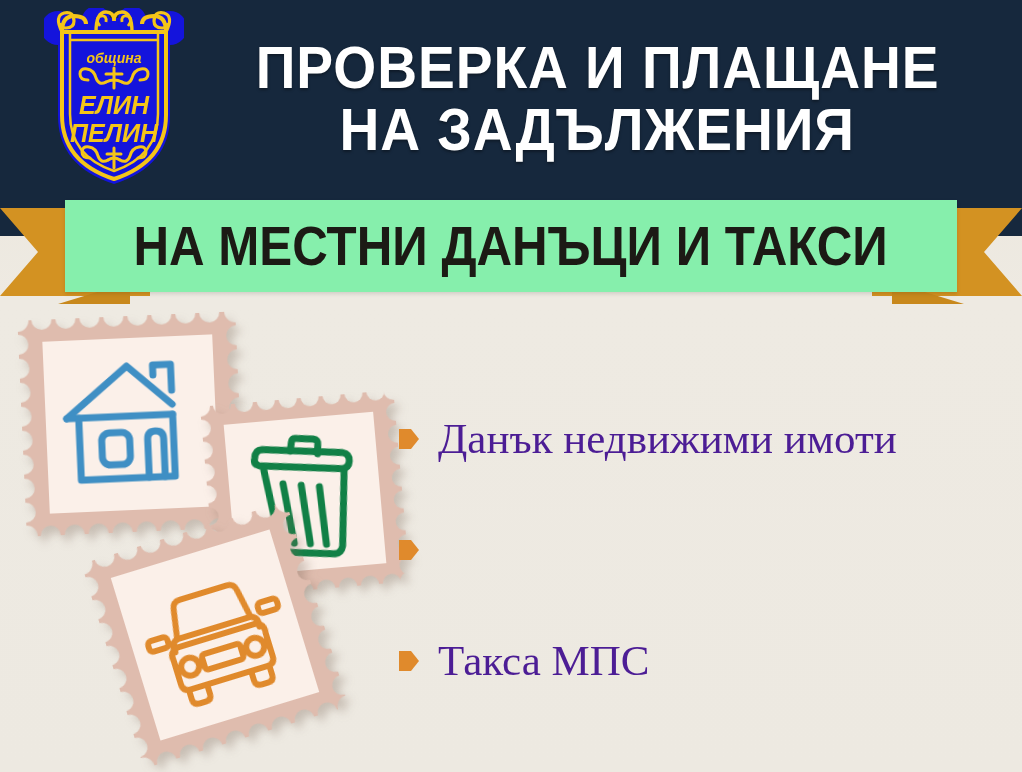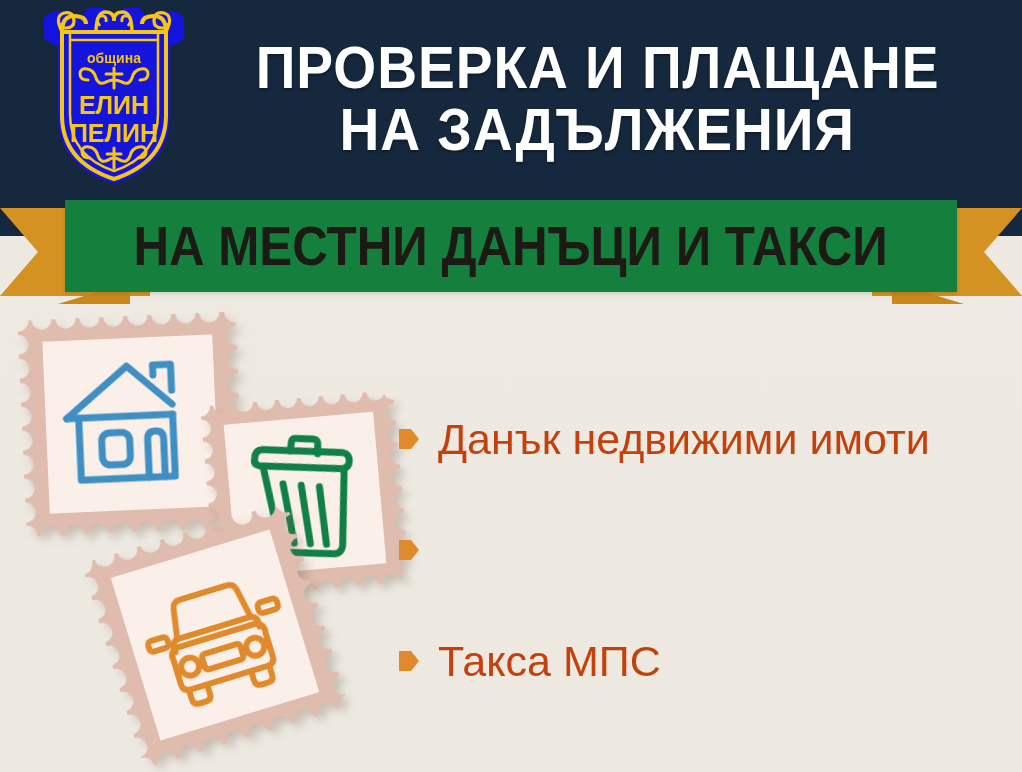--- a/index.html
+++ b/index.html
@@ -31,61 +31,61 @@
   .title-line{
     color:#ffffff;font-weight:bold;
     font-family:"Liberation Sans",sans-serif;
     font-size:60px;line-height:62px;letter-spacing:1px;
     transform:scaleX(0.92);
     text-align:center;white-space:nowrap;
     text-shadow:0 2px 3px rgba(0,0,0,.35);
   }
 
   
-  .logo{position:absolute;left:44px;top:8px;width:140px;height:182px;z-index:4;}
+  .logo{position:absolute;left:44px;top:8px;width:140px;height:182px;z-index:4;font-style:italic;}
 
   
   .ribbon{position:absolute;left:0;top:196px;width:1022px;height:110px;z-index:5;}
   .ribbon-tail{
     position:absolute;top:12px;height:88px;background:#d39222;z-index:1;
   }
   .ribbon-tail.left{left:0px;width:150px;
     clip-path:polygon(0 0,150px 0,150px 88px,0 88px,38px 44px);}
   .ribbon-tail.right{right:0px;width:150px;
     clip-path:polygon(0 0,150px 0,112px 44px,150px 88px,0 88px);}
   .ribbon-fold-l{
     position:absolute;left:58px;top:86px;width:72px;height:22px;background:#c8881c;z-index:2;
     clip-path:polygon(0 22px,72px 0,72px 22px);
   }
   .ribbon-fold-r{
     position:absolute;right:58px;top:86px;width:72px;height:22px;background:#c8881c;z-index:2;
     clip-path:polygon(0 0,72px 22px,0 22px);
   }
   .ribbon-main{
     position:absolute;left:65px;top:4px;width:892px;height:92px;
-    background:#15803d;z-index:3;
+    background:#86efac;z-index:3;
     display:flex;align-items:center;justify-content:center;
     box-shadow:0 2px 4px rgba(0,0,0,.12);
   }
   .ribbon-text{
     color:#1c1a15;font-weight:bold;font-size:56px;line-height:56px;
     font-family:"Liberation Sans",sans-serif;
     transform:scaleX(0.88);letter-spacing:0px;white-space:nowrap;
   }
 
   
   .stamp{position:absolute;z-index:2;filter:drop-shadow(5px 7px 5px rgba(120,100,85,.33));}
 
   
   .list{position:absolute;left:398px;top:415px;width:610px;z-index:6;}
   .list-item{display:flex;align-items:center;height:48px;margin-bottom:63px;}
   .bullet{width:22px;height:26px;flex:0 0 22px;margin-right:18px;}
   .item-text{
-    font-family:Liberation Sans, sans-serif;
-    font-size:43px;line-height:46px;color:#c2410c;white-space:nowrap;
+    font-family:Liberation Serif, serif;
+    font-size:43px;line-height:46px;color:#4c1d95;white-space:nowrap;
   }
 </style>
 </head>
 <body>
 
 <div id="stage">
 
   <div id="bgwash"></div>
 
   <div class="stamp" style="left:22px;top:316px;width:218px;height:216px;transform:rotate(-2.5deg);">

